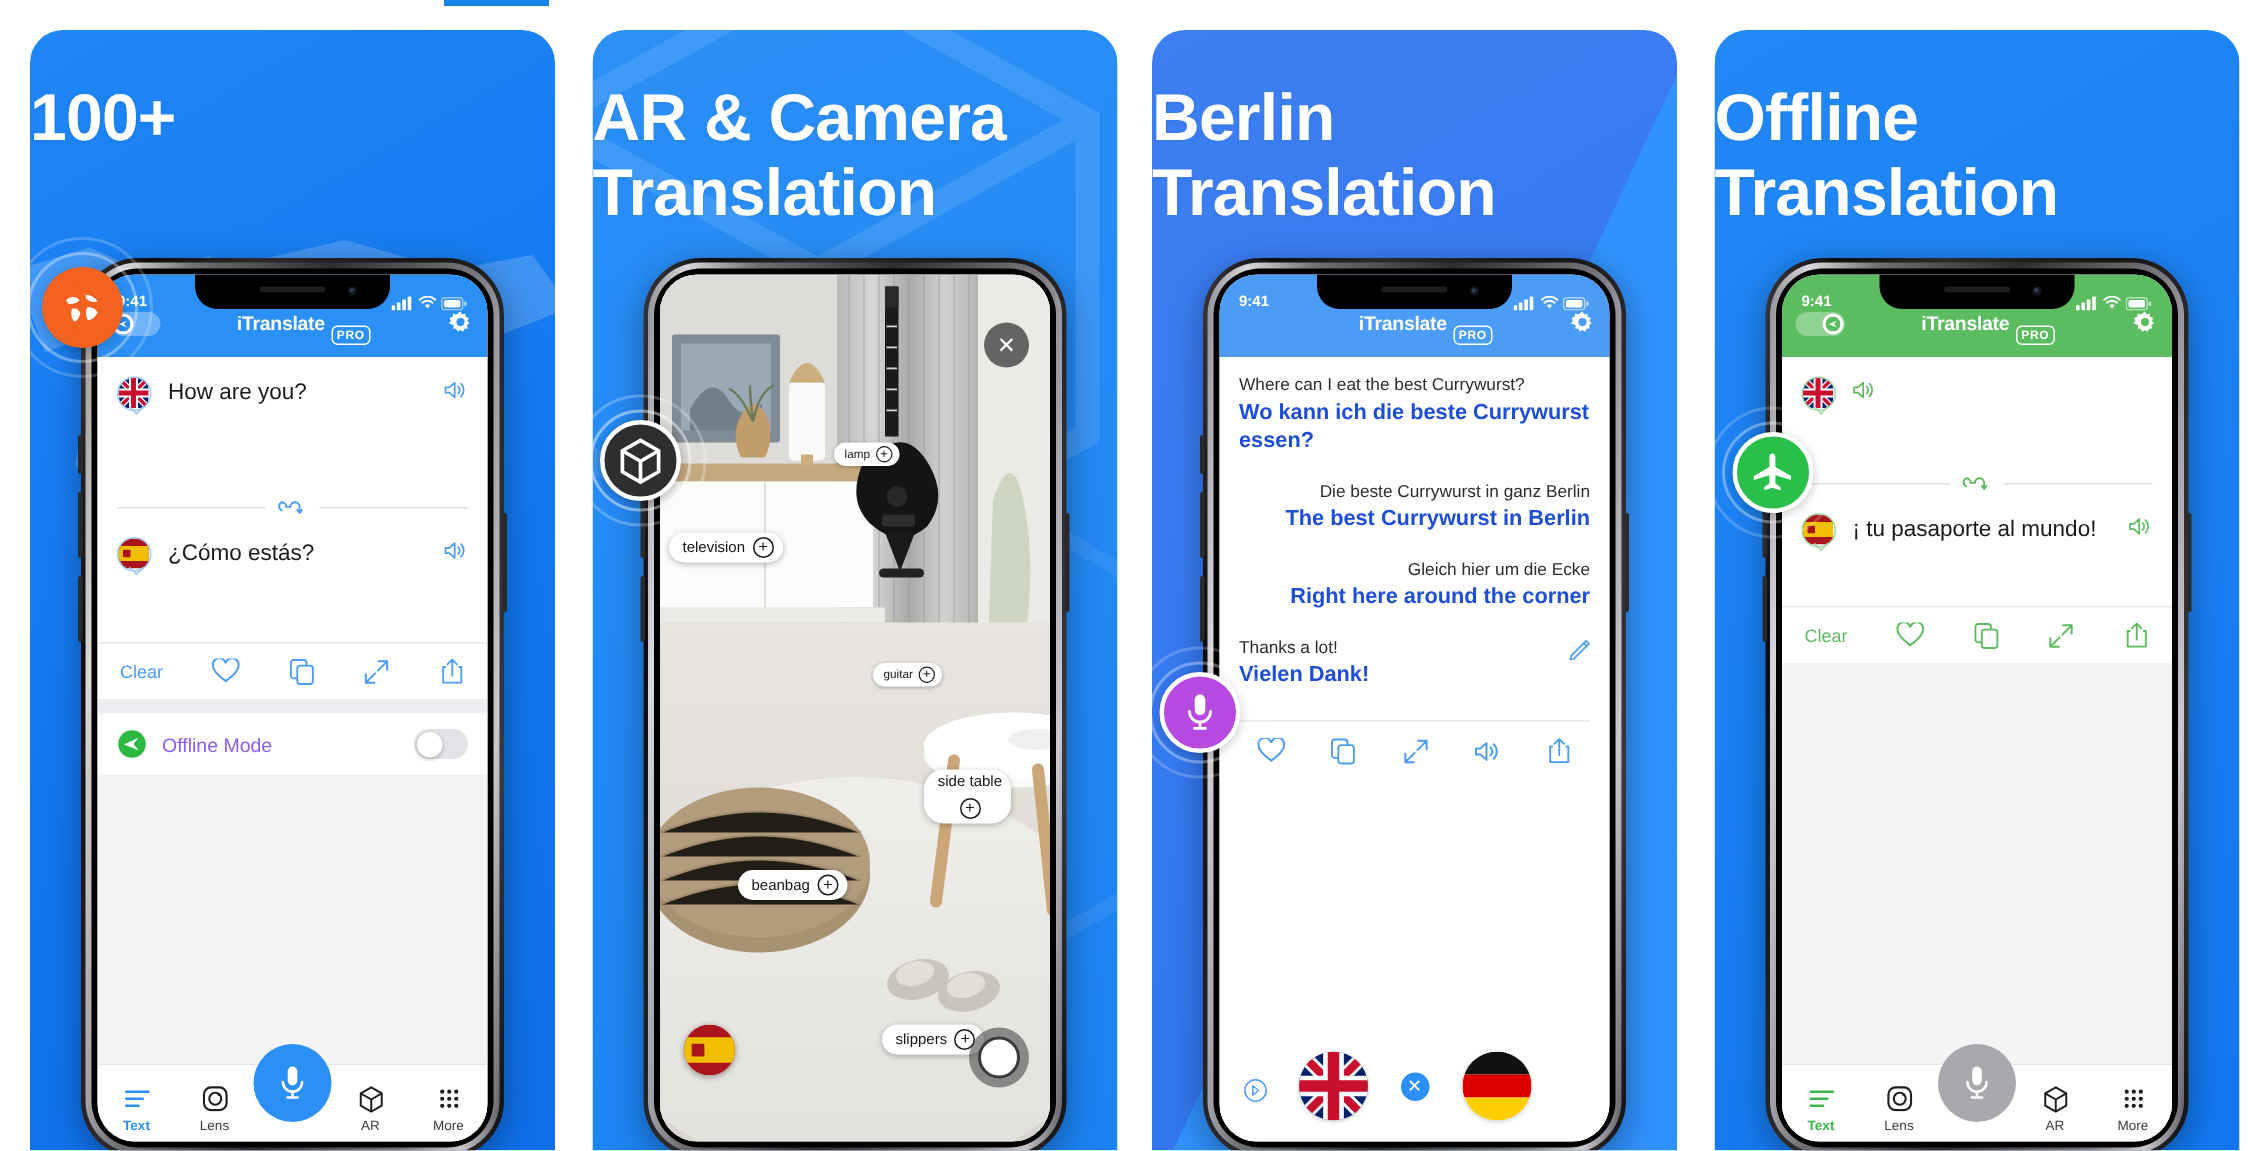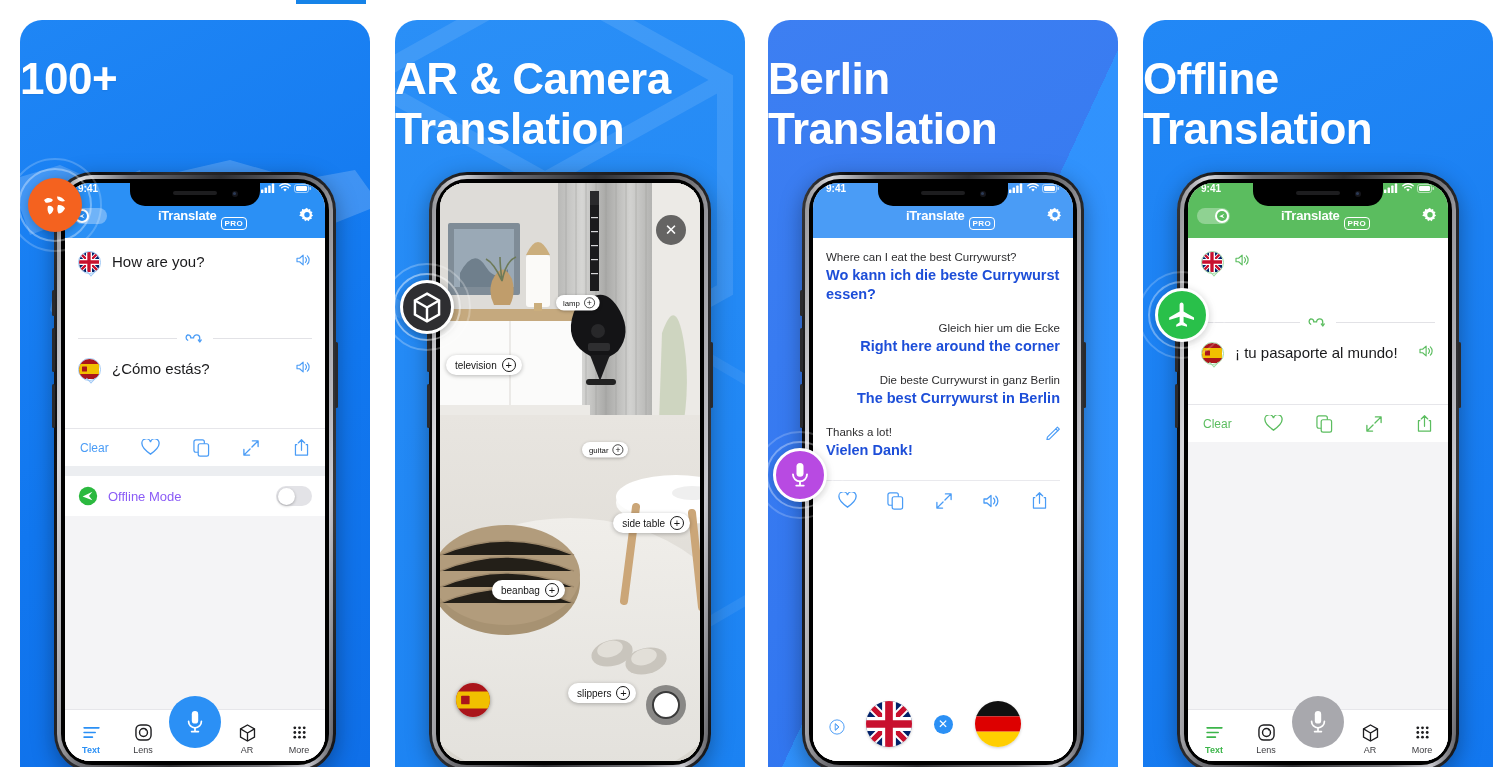--- a/index.html
+++ b/index.html
@@ -55,21 +55,21 @@
     width:130px; height:23px; background:#000; border-radius:0 0 15px 15px; z-index:9; }
   .notch .spk { position:absolute; left:50%; transform:translateX(-50%); top:8px;
     width:44px; height:4px; border-radius:3px; background:#1d1d1f; }
   .notch .cam { position:absolute; right:22px; top:8px; width:6px; height:6px;
     border-radius:50%; background:#15151a; }
   .notch .cam::after { content:""; position:absolute; left:1px; top:1px;
     width:3px; height:3px; border-radius:50%; background:#2b3a55; }
   .sidebtn { position:absolute; background:#2a2a2d; border-radius:2px; }
 
   .statusbar { position:absolute; top:0; left:0; right:0; height:24px;
-    display:flex; align-items:flex-start; justify-content:space-between;
+    display:flex; align-items:flex-end; justify-content:space-between;
     padding:0 13px; font-size:10px; font-weight:bold; color:#fff; z-index:8; }
   .sb-time { width:56px; }
   .sb-right { display:flex; align-items:center; gap:3px; }
 
   .appbar { position:absolute; top:24px; left:0; right:0; height:17px;
     display:flex; align-items:center; justify-content:space-between; padding:0 9px; }
   .brand { font-size:13px; font-weight:bold; color:#fff; display:flex;
     align-items:center; gap:4px; letter-spacing:-0.2px; }
   .pro { font-size:8px; font-weight:bold; border:1.3px solid #fff;
     border-radius:4px; padding:1px 3px; letter-spacing:.4px;margin-top:16px; }
@@ -539,29 +539,29 @@
             <span class="plus">+</span>
           </div>
           <div class="arlbl" style="left:116px;top:112px;transform:scale(.78);transform-origin:left top;">
             <span>lamp</span>
             <span class="plus">+</span>
           </div>
           <div class="arlbl" style="left:142px;top:259px;transform:scale(.78);transform-origin:left top;">
             <span>guitar</span>
             <span class="plus">+</span>
           </div>
-          <div class="arlbl" style="right:10px;top:330px;">
+          <div class="arlbl" style="right:26px;top:330px;flex-direction:column;">
             <span>side table</span>
             <span class="plus">+</span>
           </div>
           <div class="arlbl" style="left:52px;top:397px;">
             <span>beanbag</span>
             <span class="plus">+</span>
           </div>
-          <div class="arlbl" style="left:128px;top:500px;justify-content:center;">
+          <div class="arlbl" style="left:148px;top:500px;justify-content:center;">
             <span>slippers</span>
             <span class="plus">+</span>
           </div>
 
           <div class="camflag">
             <svg viewBox="0 0 60 40" width="34" height="34" preserveAspectRatio="xMidYMid slice">
               <rect width="60" height="40" fill="#AA151B"></rect>
               <rect y="10" width="60" height="20" fill="#F1BF00"></rect>
               <rect x="16" y="15" width="10" height="10" fill="#AA151B" rx="1"></rect>
             </svg>
@@ -641,26 +641,26 @@
           </svg>
         </div>
 
         <div class="body" style="background:#fff;">
           <div class="conv">
             <div class="bub">
               <div class="src">Where can I eat the best Currywurst?</div>
               <div class="dst">Wo kann ich die beste Currywurst essen?</div>
             </div>
             <div class="bub right">
+              <div class="src">Die beste Currywurst in ganz Berlin</div>
+              <div class="dst">The best Currywurst in Berlin</div>
+            </div>
+            <div class="bub right">
               <div class="src">Gleich hier um die Ecke</div>
               <div class="dst">Right here around the corner</div>
-            </div>
-            <div class="bub right">
-              <div class="src">Die beste Currywurst in ganz Berlin</div>
-              <div class="dst">The best Currywurst in Berlin</div>
             </div>
             <div class="bub withedit">
               <div class="src">Thanks a lot!</div>
               <div class="dst">Vielen Dank!</div>
               <svg class="edit-ico" width="14" height="14" viewBox="0 0 15 15">
                 <path d="M1.5 12 L10.5 3 L12.6 5.1 L3.6 14.1 L1 14.6 Z" fill="none" stroke="#4a9cf6" stroke-width="1.2" stroke-linejoin="round"></path>
                 <path d="M10.5 3 L12.2 1.3 L14.3 3.4 L12.6 5.1" fill="none" stroke="#4a9cf6" stroke-width="1.2" stroke-linejoin="round"></path>
               </svg>
             </div>
 

